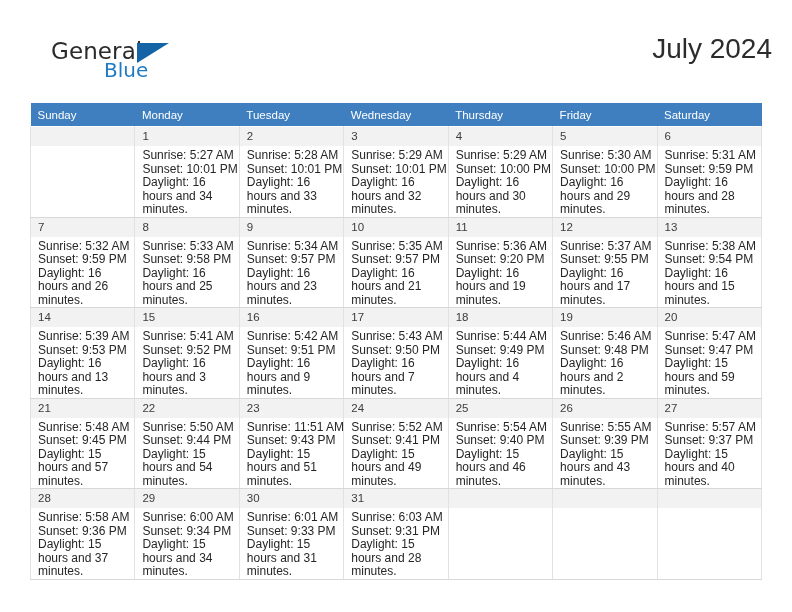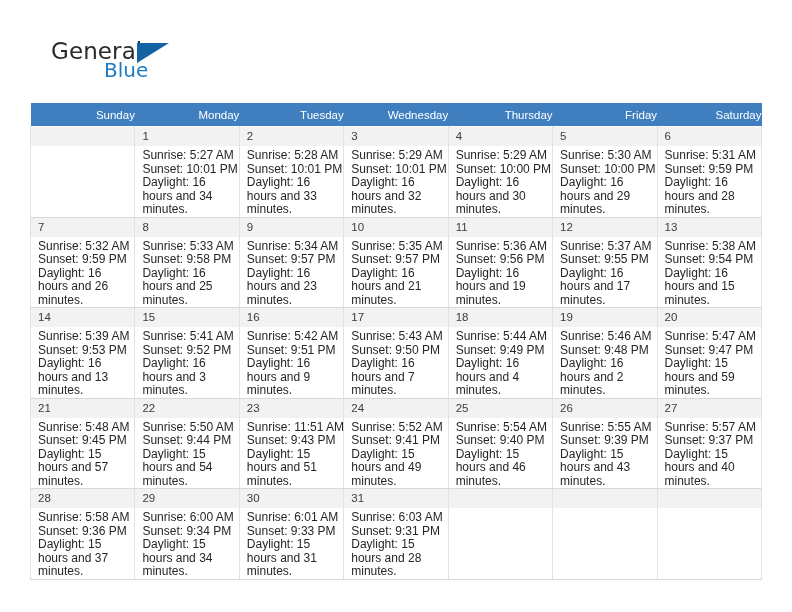--- a/index.html
+++ b/index.html
@@ -92,21 +92,21 @@
     top: 103px;
     width: 732px;
     border-collapse: collapse;
     table-layout: fixed;
   }
   .calendar th {
     background: #3f7fbf;
     color: #ffffff;
     font-size: 11.5px;
     font-weight: normal;
-    text-align: right;
+    text-align: left;
     padding: 5px 0 5px 7px;
     height: 13px;
     border: none;
   }
   .calendar td {
     width: 104.57px;
     height: 82px;
     vertical-align: top;
     padding: 0;
     border-left: 1px solid #e2e2e2;
@@ -152,20 +152,21 @@
 <div class="page">
 
   <div class="header">
 
     <div class="logo">
       <span class="logo-general">General</span>
       <span class="logo-triangle"></span>
       <span class="logo-blue">Blue</span>
     </div>
 
+    <div class="title">July 2024</div>
   </div>
 
   <table class="calendar">
     <thead>
       <tr>
         <th>Sunday</th>
         <th>Monday</th>
         <th>Tuesday</th>
         <th>Wednesday</th>
         <th>Thursday</th>
@@ -280,21 +281,21 @@
                 <div>Sunset: 9:57 PM</div>
                 <div class="wrap">Daylight: 16 hours and 21 minutes.</div>
               </div>
             </div>
           </td>
           <td class="">
             <div class="cell-inner">
               <span class="daynum">11</span>
               <div class="info">
                 <div>Sunrise: 5:36 AM</div>
-                <div>Sunset: 9:56 PM</div>
+                <div>Sunset: 9:20 PM</div>
                 <div class="wrap">Daylight: 16 hours and 19 minutes.</div>
               </div>
             </div>
           </td>
           <td class="">
             <div class="cell-inner">
               <span class="daynum">12</span>
               <div class="info">
                 <div>Sunrise: 5:37 AM</div>
                 <div>Sunset: 9:55 PM</div>

